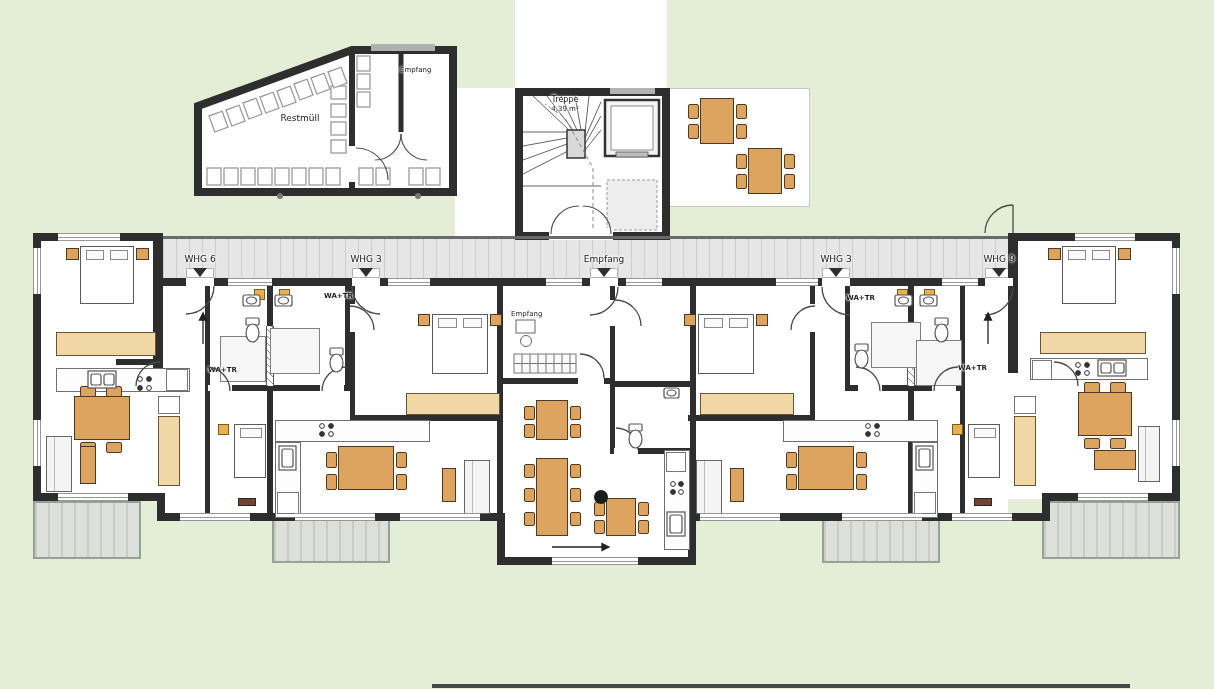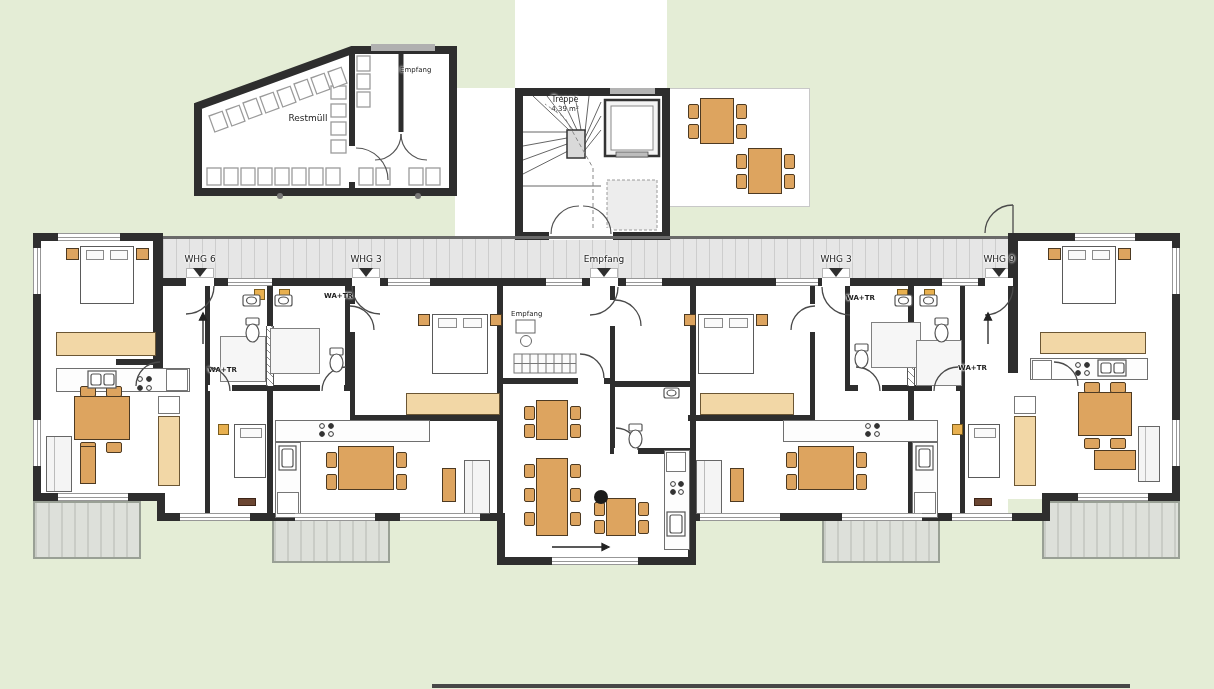--- a/index.html
+++ b/index.html
@@ -115,21 +115,21 @@
         </g>
     </g>
     <g stroke="#555" fill="none" stroke-width="1.2">
       <path d="M 171,108 A 32,32 0 0 1 203,140"></path>
       <path d="M 216,94 A 26,26 0 0 1 190,120"></path>
       <path d="M 216,94 A 26,26 0 0 0 242,120"></path>
     </g>
     <circle cx="95" cy="156" r="3" fill="#777"></circle>
       <circle cx="233" cy="156" r="3" fill="#777"></circle>
   </svg>
-  <div class="lbl" style="left:275px;top:113px">Restmüll</div>
+  <div class="lbl" style="left:267px;top:113px">Restmüll</div>
   <div class="lbl sm" style="left:400px;top:66px;font-weight:normal">Empfang</div>
 
   <svg class="abs" style="left:515px;top:88px;z-index:2" width="155" height="152" viewBox="0 0 155 152">
     <rect x="4" y="4" width="147" height="144" fill="#ffffff" stroke="#2e2e2e" stroke-width="8"></rect>
     <rect x="95" y="0" width="45" height="6" fill="#b3b3b3"></rect>
     <rect x="90" y="12" width="54" height="56" fill="#f4f4f4" stroke="#333" stroke-width="2.5"></rect>
     <rect x="96" y="18" width="42" height="44" fill="#ffffff" stroke="#8a8a8a" stroke-width="1"></rect>
     <rect x="101" y="64" width="32" height="5" fill="#bdbdbd" stroke="#555" stroke-width="0.8"></rect>
     <g stroke="#666" stroke-width="1" fill="none">
       <line x1="8" y1="44" x2="52" y2="44"></line>

